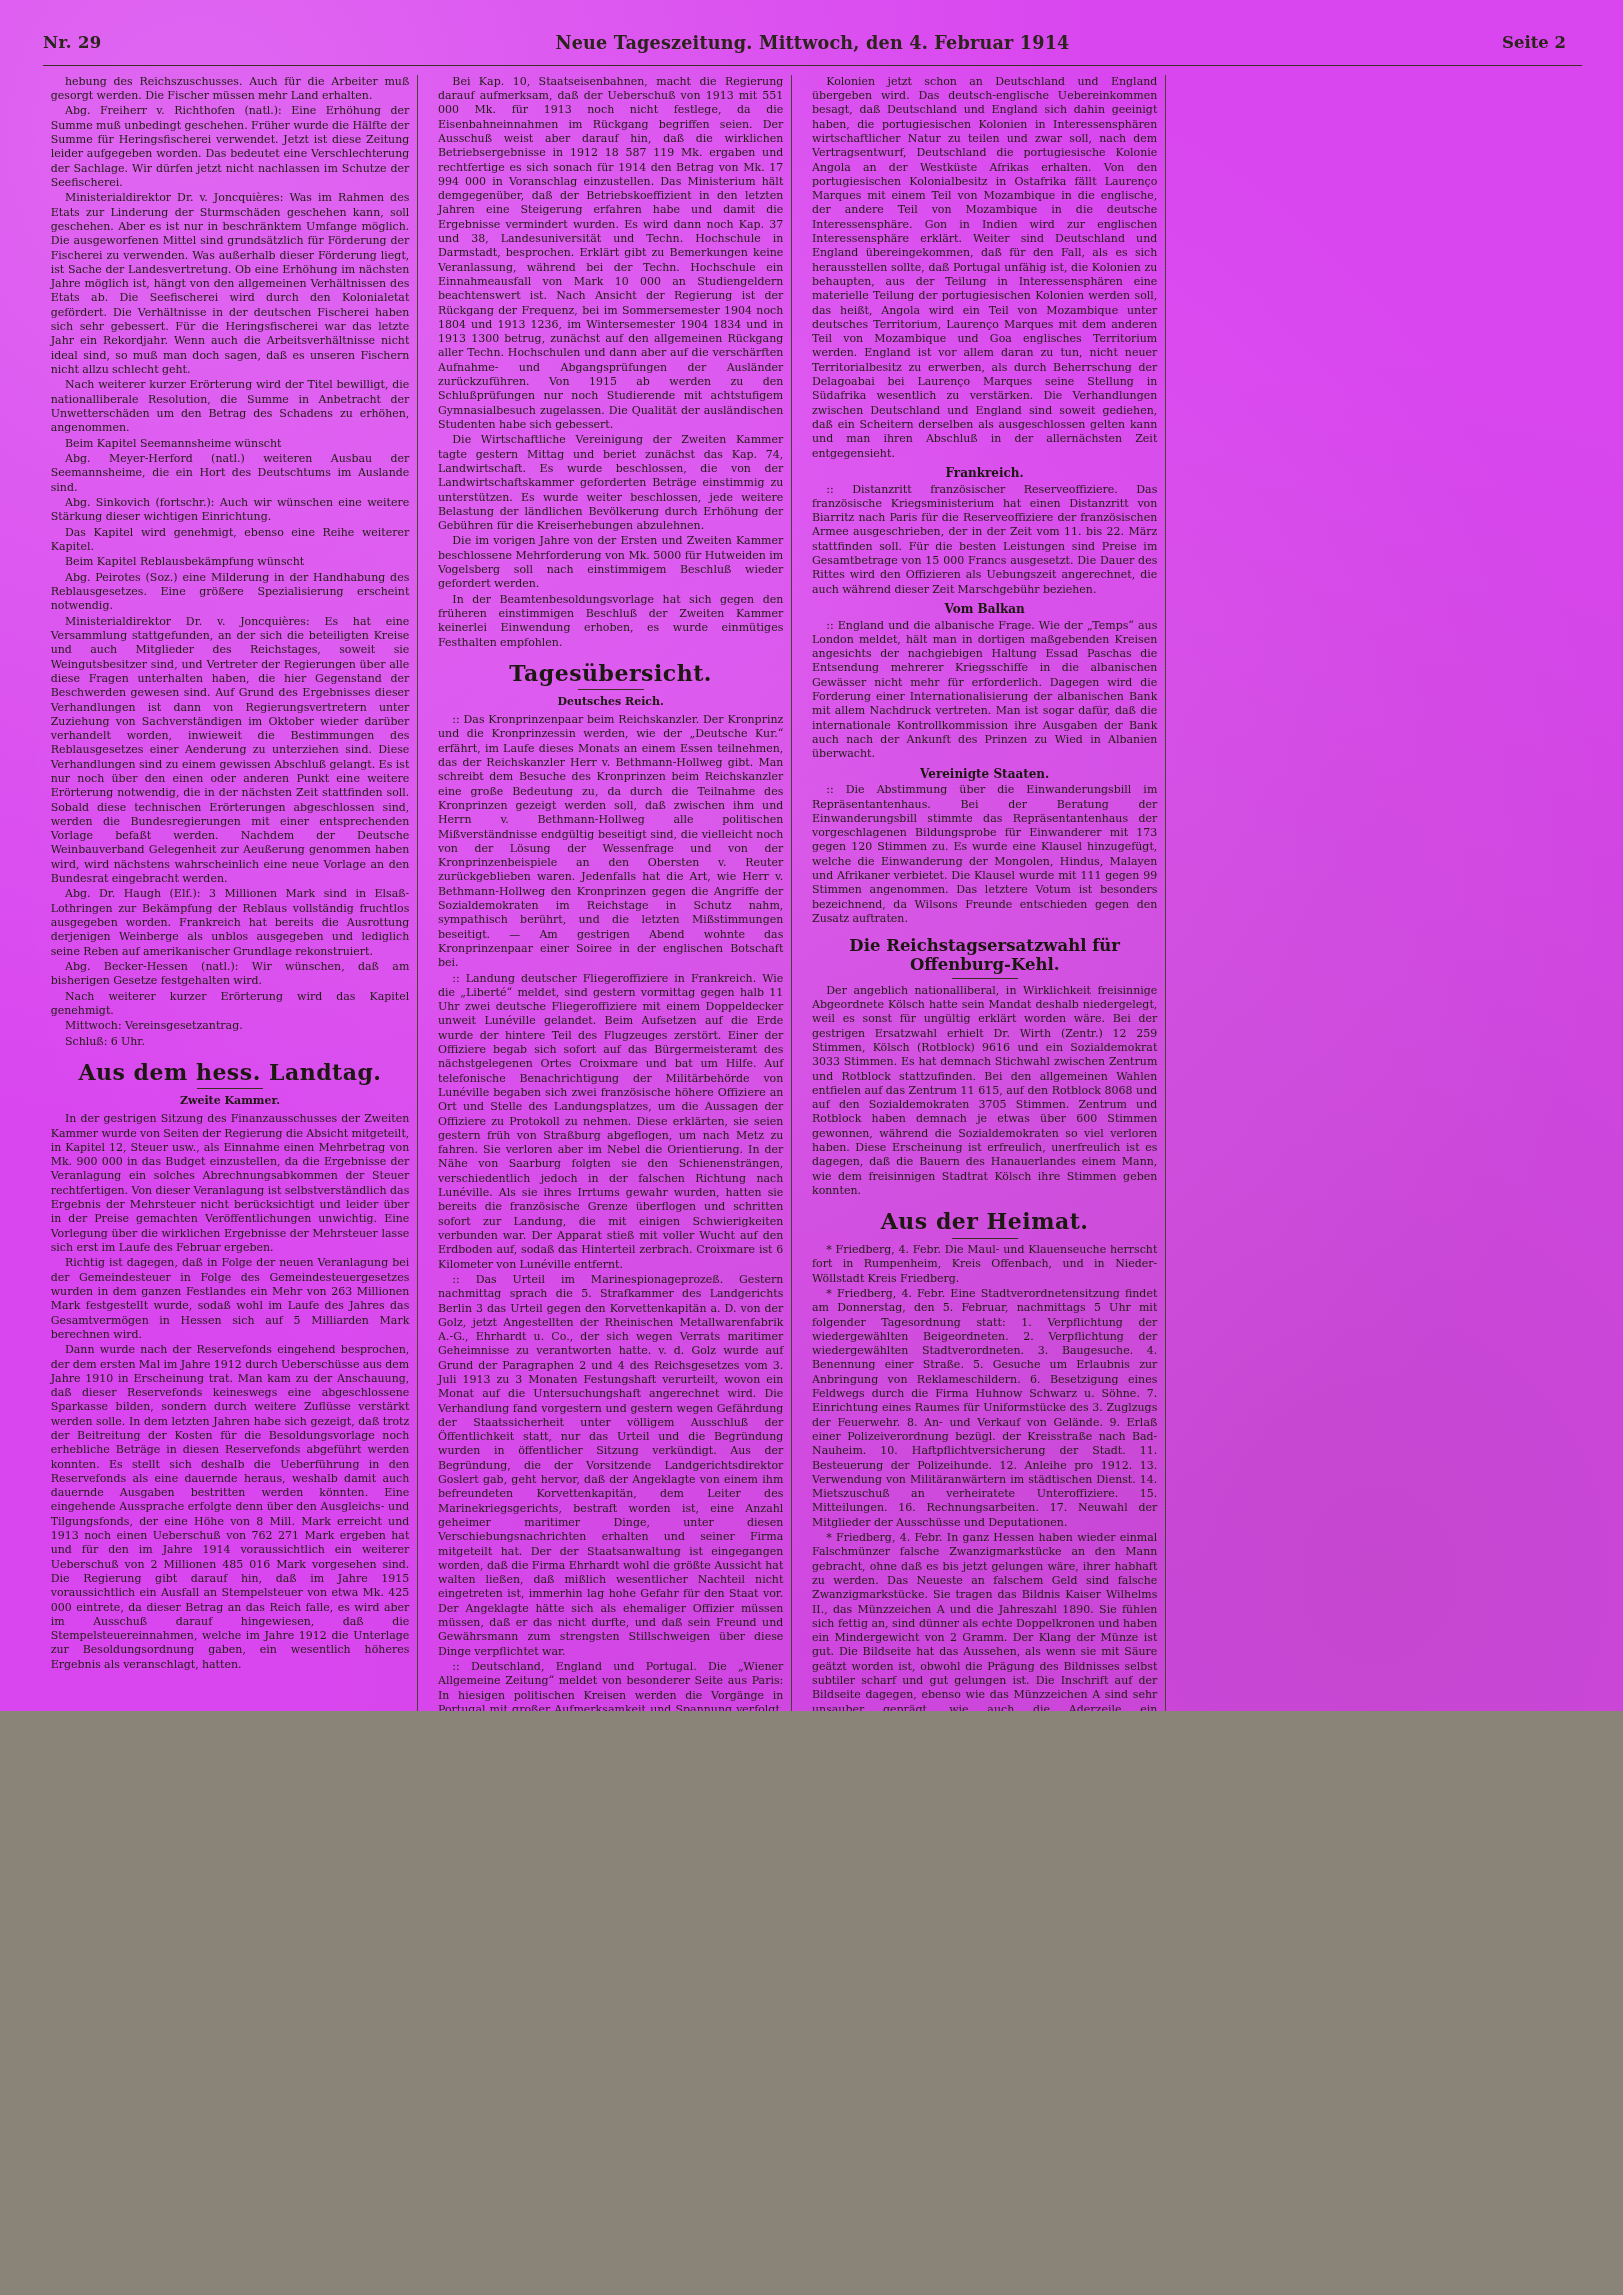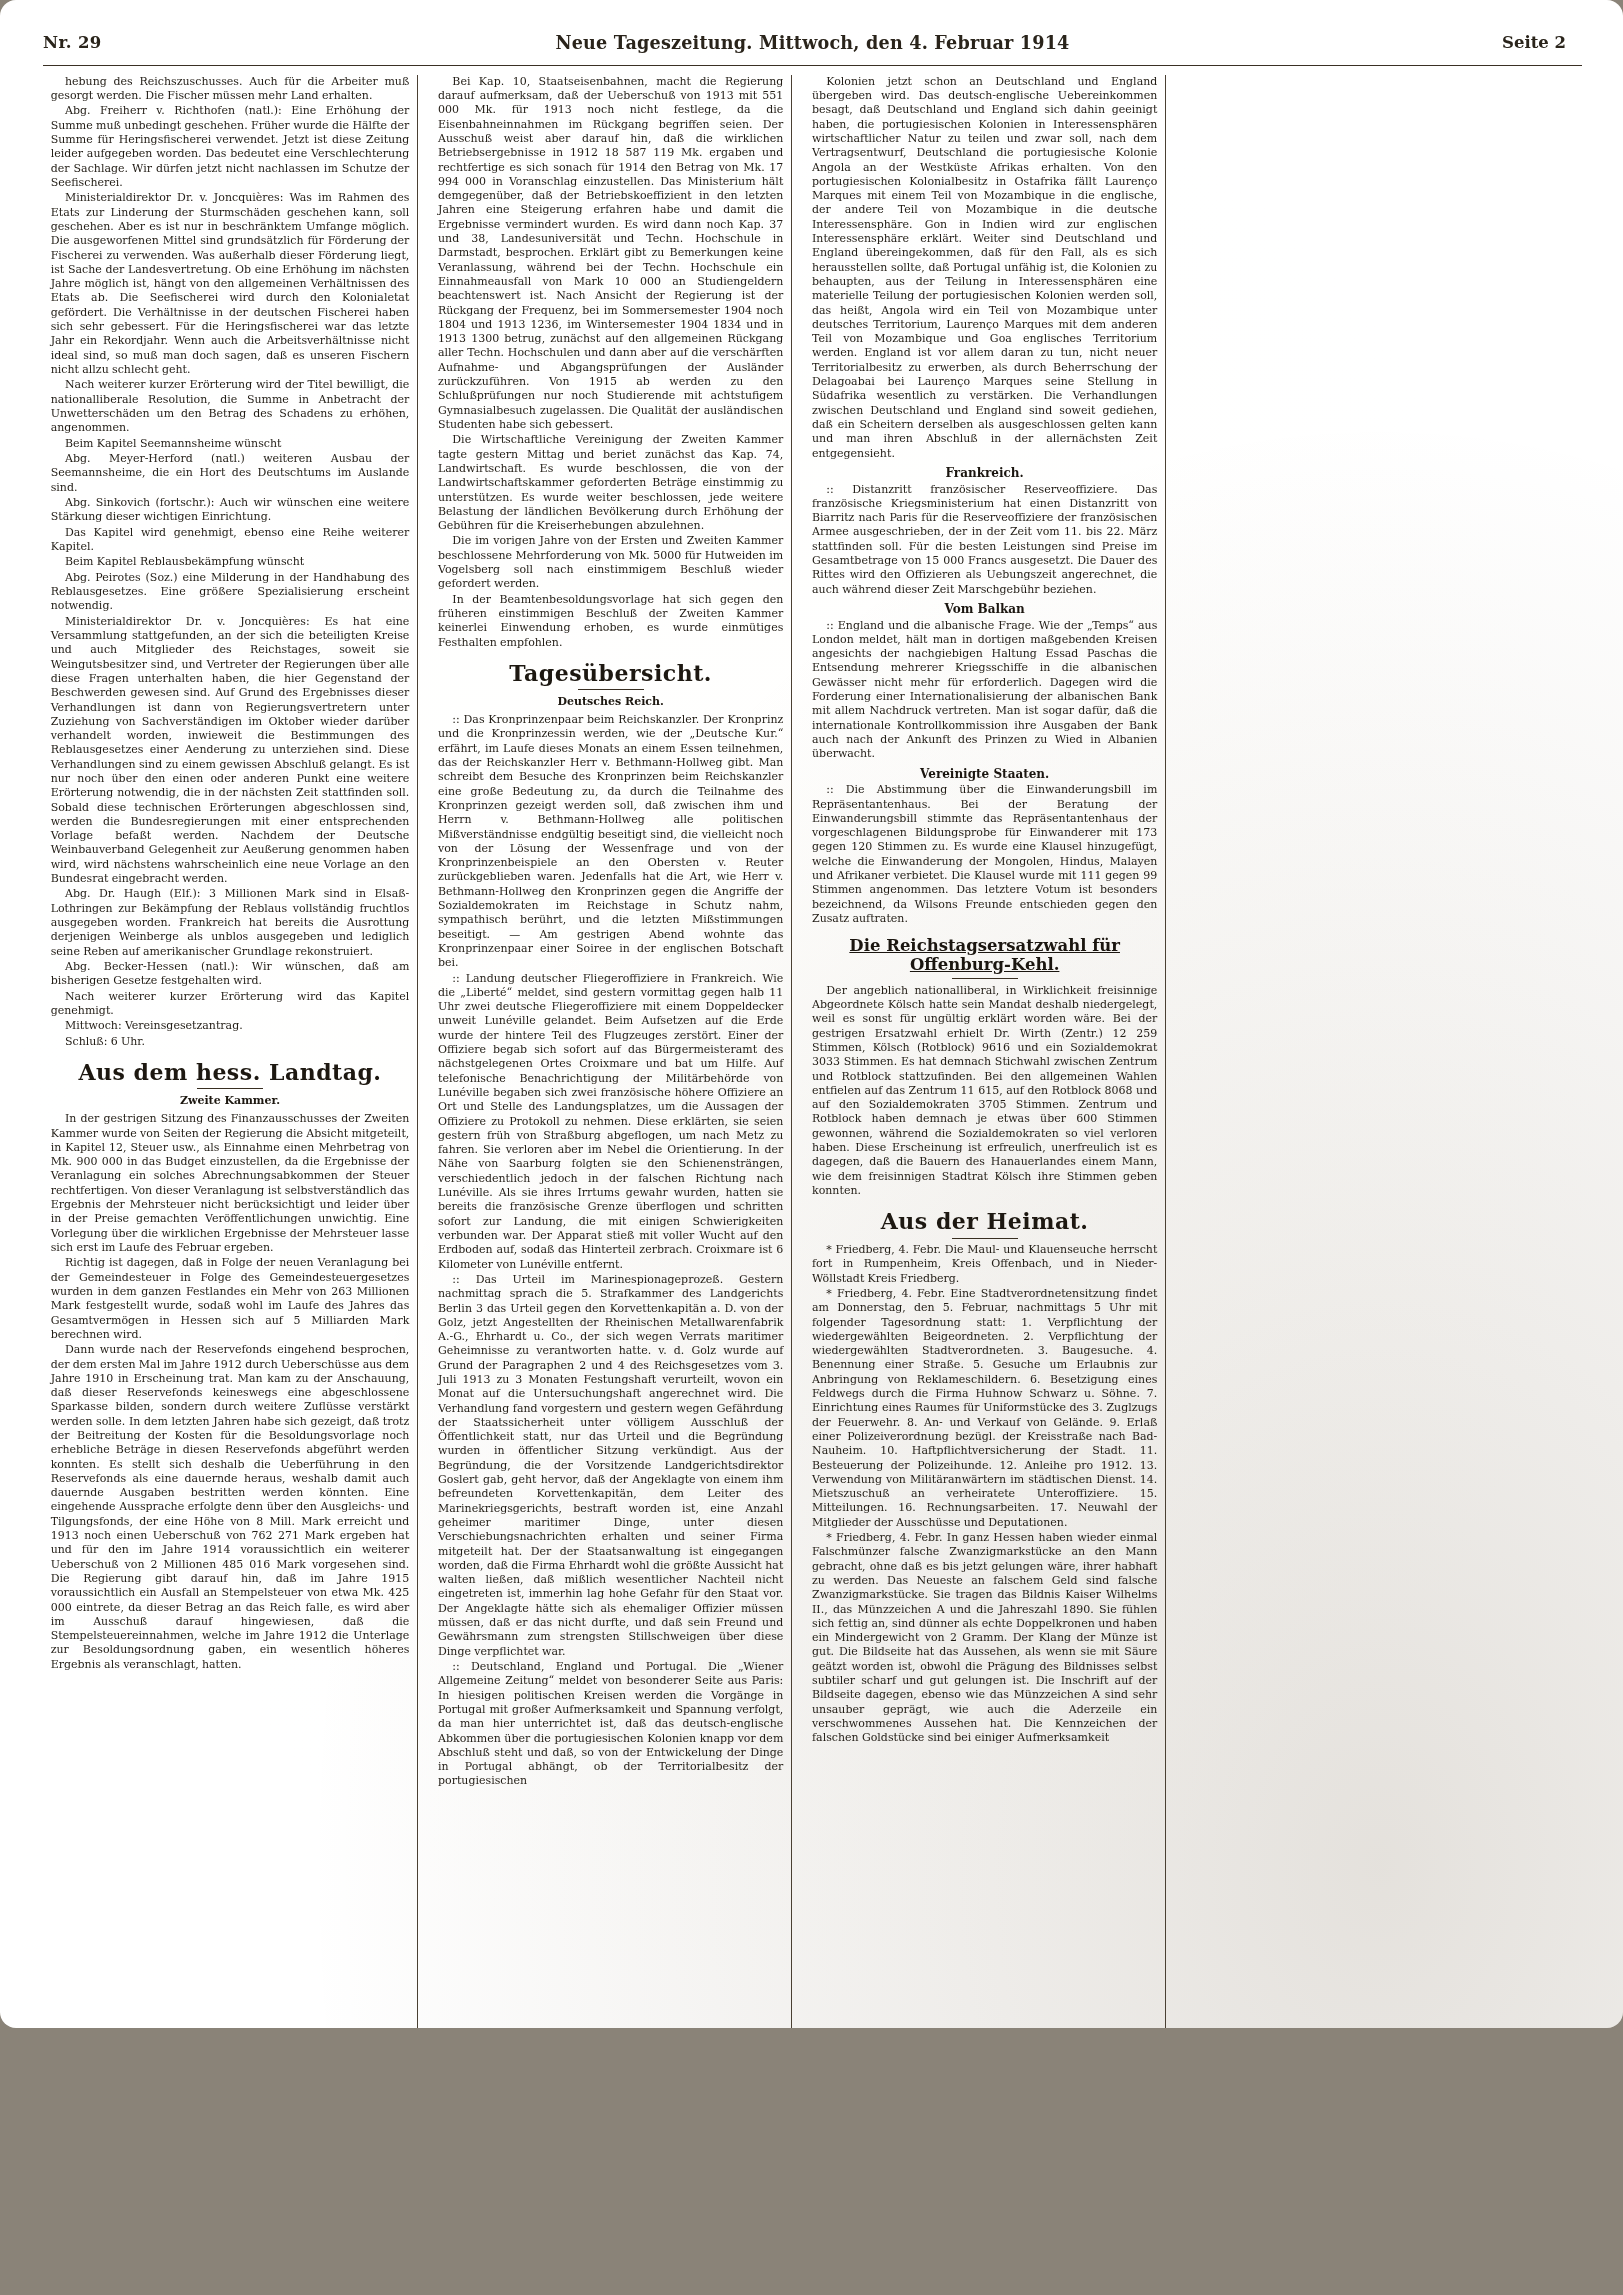--- a/index.html
+++ b/index.html
@@ -8,25 +8,24 @@
     background: #8a8378;
   }
   body {
     width: 1623px;
     height: 2295px;
     font-family: "DejaVu Serif", serif;
   }
   .page {
     position: relative;
     width: 1623px;
-    height: 2028px;
-    background: #ffffff;
+    height: 1711px;
+    background: #d946ef;
     box-sizing: border-box;
     overflow: hidden;
-    border-radius: 16px;
   }
   
   .page::before {
     content: "";
     position: absolute;
     inset: 0;
     background:
       radial-gradient(ellipse at 12% 8%, rgba(255,255,255,0.18), rgba(255,255,255,0) 45%),
       radial-gradient(ellipse at 85% 92%, rgba(90,70,40,0.16), rgba(0,0,0,0) 55%),
       radial-gradient(ellipse at 50% 50%, rgba(255,250,235,0.10), rgba(0,0,0,0) 70%);
@@ -118,21 +117,20 @@
     margin: 0 0 5.5px 0;
     color: #201b14;
   }
   .hd-block {
     text-align: center;
     font-size: 16.5px;
     font-weight: bold;
     margin: 11px 0 3.3px 0;
     color: #1e1913;
     line-height: 1.15;
-    text-decoration: underline;
   }
   .hd-tiny {
     text-align: center;
     font-size: 12px;
     font-weight: bold;
     margin: 5.5px 0 2.2px 0;
     color: #1e1913;
   }
   .rule-short {
     width: 66px;

